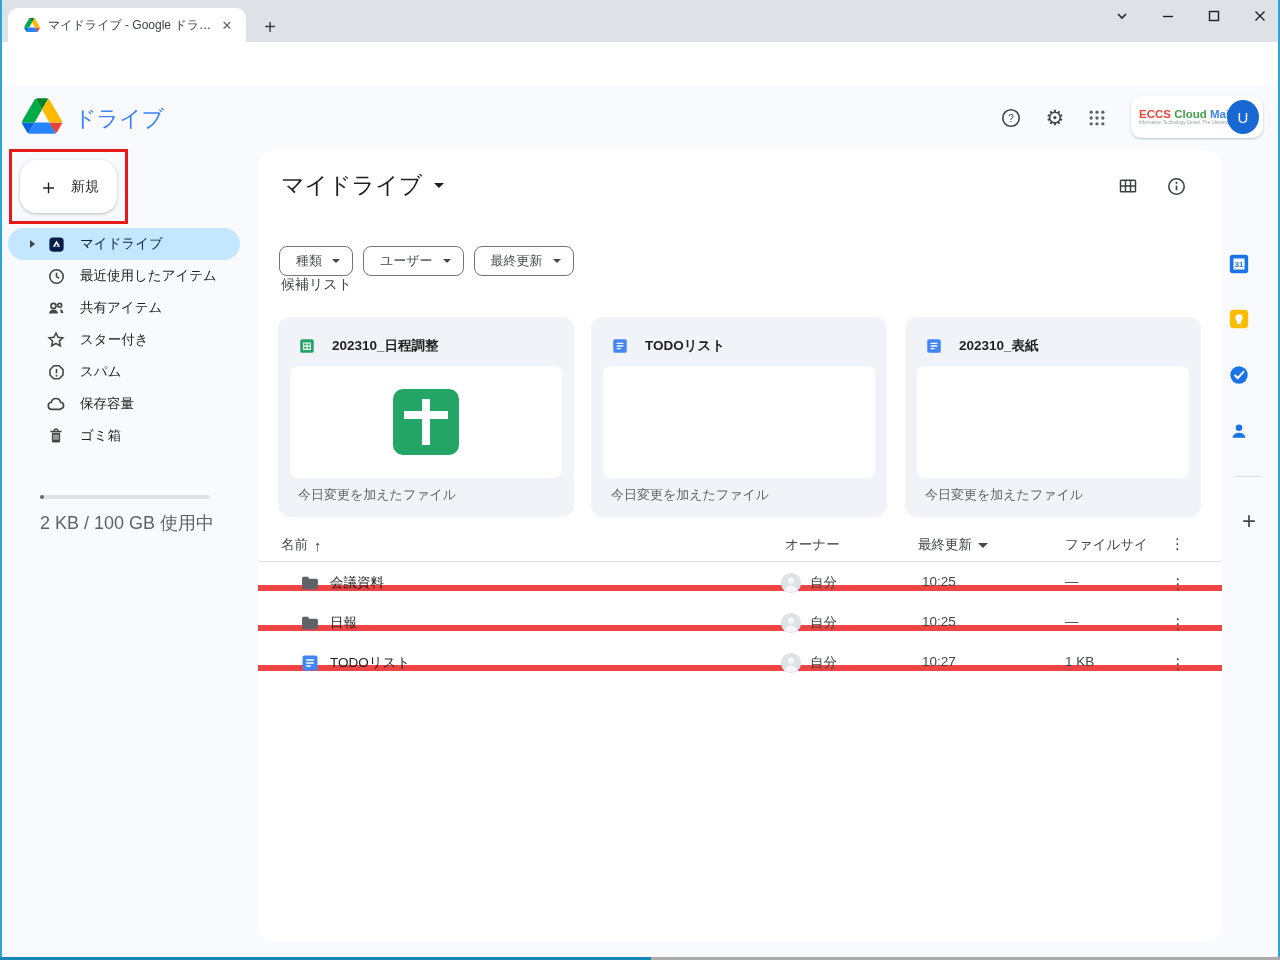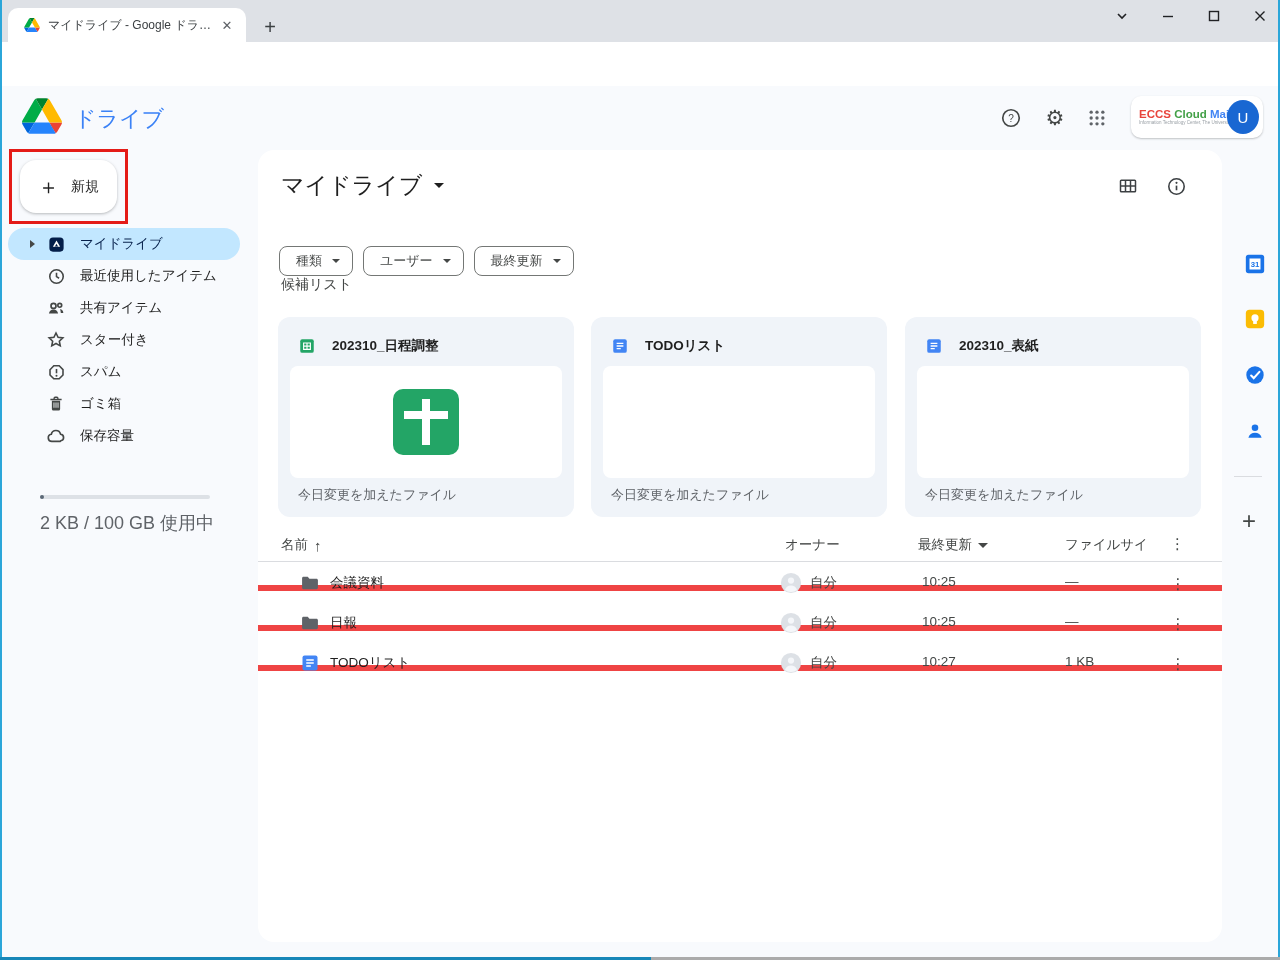--- a/index.html
+++ b/index.html
@@ -83,21 +83,21 @@
   .trow .fname { position:absolute; left:72px; top:11px; font-size:13.5px; color:#1f1f1f; }
   .trow .avatar { position:absolute; left:522px; top:9px; width:22px; height:22px; }
   .trow .owner { position:absolute; left:552px; top:11px; font-size:13.5px; color:#444746; }
   .trow .time { position:absolute; left:664px; top:11px; font-size:13.5px; color:#444746; }
   .trow .size { position:absolute; left:807px; top:11px; font-size:13.5px; color:#444746; }
   .trow .more { position:absolute; left:908px; top:8px; width:24px; height:24px; display:flex; align-items:center; justify-content:center; color:#444746; font-size:15px; }
   .dots { font-size:15px; color:#444746; letter-spacing:0; line-height:1; }
 
   
   #sidepanel { position:absolute; right:2px; top:64px; width:56px; height:792px; }
-  .sp-ic { position:absolute; left:20px; width:26px; height:26px; display:flex; align-items:center; justify-content:center; }
+  .sp-ic { position:absolute; left:4px; width:26px; height:26px; display:flex; align-items:center; justify-content:center; }
   #sp-divider { position:absolute; left:12px; top:326px; width:28px; height:1px; background:#dadce0; }
   #sp-plus { position:absolute; left:12px; top:356px; width:30px; height:30px; display:flex; align-items:center; justify-content:center; font-size:24px; color:#444746; }
 </style>
 </head>
 <body>
 
 <div id="screen">
 
   <div id="tabstrip">
     <div id="tab">
@@ -297,37 +297,37 @@
               <path d="M8.6 3.5h6.8l4.8 4.8v6.8l-4.8 4.8H8.6l-4.8-4.8V8.6z" fill="none" stroke="currentColor" stroke-width="2"></path>
               <line x1="12" y1="7.5" x2="12" y2="13" stroke="currentColor" stroke-width="2"></line>
               <circle cx="12" cy="16.2" r="1.3" fill="currentColor"></circle>
             </svg>
           </span>
         <span>スパム</span>
       </div>
       <div class="nav-item">
         <span class="caret-slot"></span>
         <span class="ic">
+            <svg width="20" height="20" viewBox="0 0 24 24">
+              <path d="M7 18.5a4.3 4.3 0 0 1-.6-8.55 5.6 5.6 0 0 1 11-.1 3.95 3.95 0 0 1 .3 7.85 4 4 0 0 1-.7.8z" fill="none" stroke="currentColor" stroke-width="2" stroke-linejoin="round"></path>
+            </svg>
+          </span>
+        <span>保存容量</span>
+      </div>
+      <div class="nav-item">
+        <span class="caret-slot"></span>
+        <span class="ic">
             <svg width="18" height="18" viewBox="0 0 24 24">
               <path d="M6.5 7.5v11.3a2 2 0 0 0 2 2h7a2 2 0 0 0 2-2V7.5z" fill="currentColor"></path>
               <line x1="4.5" y1="6" x2="19.5" y2="6" stroke="currentColor" stroke-width="2"></line>
               <path d="M9.5 5.5V4.3a1.3 1.3 0 0 1 1.3-1.3h2.4a1.3 1.3 0 0 1 1.3 1.3v1.2" fill="none" stroke="currentColor" stroke-width="1.8"></path>
               <path d="M9.3 10v7M12 10v7M14.7 10v7" stroke="#f8fafd" stroke-width="1.2"></path>
             </svg>
           </span>
         <span>ゴミ箱</span>
-      </div>
-      <div class="nav-item">
-        <span class="caret-slot"></span>
-        <span class="ic">
-            <svg width="20" height="20" viewBox="0 0 24 24">
-              <path d="M7 18.5a4.3 4.3 0 0 1-.6-8.55 5.6 5.6 0 0 1 11-.1 3.95 3.95 0 0 1 .3 7.85 4 4 0 0 1-.7.8z" fill="none" stroke="currentColor" stroke-width="2" stroke-linejoin="round"></path>
-            </svg>
-          </span>
-        <span>保存容量</span>
       </div>
     </div>
 
     <div id="storage-bar">
         <div class="used"></div>
       </div>
     <div id="storage-text">2 KB / 100 GB 使用中</div>
 
     <div id="main">
       <div id="page-title">

